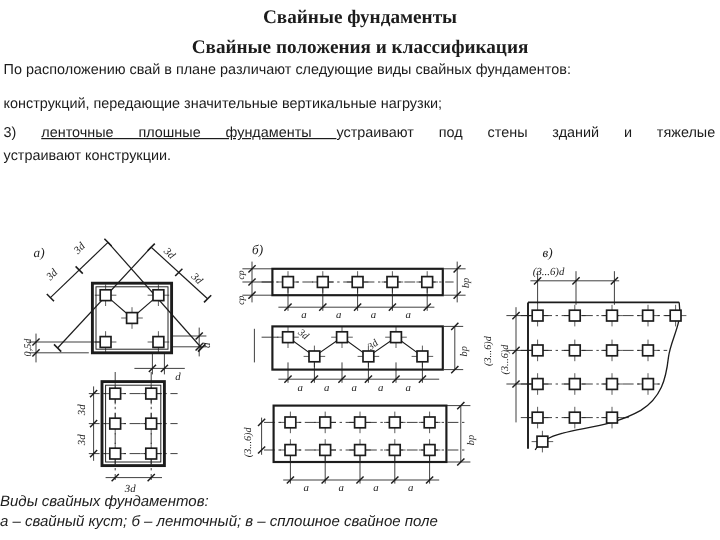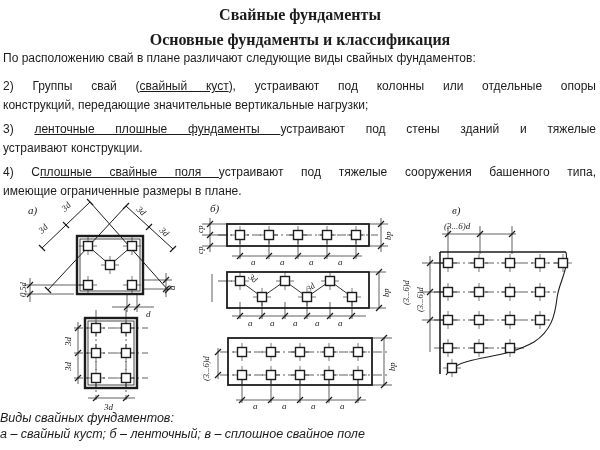--- a/index.html
+++ b/index.html
@@ -25,39 +25,34 @@
     font-style:italic;font-size:12.5px;line-height:16px;
   }
   svg text{font-family:"Liberation Serif",serif;font-style:italic;}
 </style>
 </head>
 <body>
 
 <div class="slide">
 
   <h1 class="title">Свайные фундаменты</h1>
-  <h2 class="subtitle">Основные фундаменты и классификация</h2>
+  <h2 class="subtitle">Свайные положения и классификация</h2>
 
   <div class="bodytext">
     <p class="intro">По расположению свай в плане различают следующие виды свайных фундаментов:</p>
 
     <p class="item">
-        <span class="tline just"><span>2) Группы свай (</span><span class="u">свайный куст</span><span>), устраивают под колонны или отдельные опоры</span></span>
         <span class="tline"><span>конструкций, передающие значительные вертикальные нагрузки;</span></span>
       </p>
 
     <p class="item">
         <span class="tline just"><span>3) </span><span class="u">ленточные плошные фундаменты </span><span>устраивают под стены зданий и тяжелые</span></span>
         <span class="tline"><span>устраивают конструкции.</span></span>
       </p>
 
-    <p class="item">
-        <span class="tline just"><span>4) С</span><span class="u">плошные свайные поля </span><span>устраивают под тяжелые сооружения башенного типа,</span></span>
-        <span class="tline"><span>имеющие ограниченные размеры в плане.</span></span>
-      </p>
   </div>
 
   <div class="figwrap">
   <svg width="600" height="224" viewBox="0 0 600 224" xmlns="http://www.w3.org/2000/svg">
     <defs>
       <g id="pile">
         <line x1="-9" y1="0" x2="9" y2="0" stroke="#1c1c1c" stroke-width="0.6"></line>
         <line x1="0" y1="-9" x2="0" y2="9" stroke="#1c1c1c" stroke-width="0.6"></line>
         <rect x="-4.5" y="-4.5" width="9" height="9" fill="#fff" stroke="#1c1c1c" stroke-width="1.4"></rect>
       </g>

